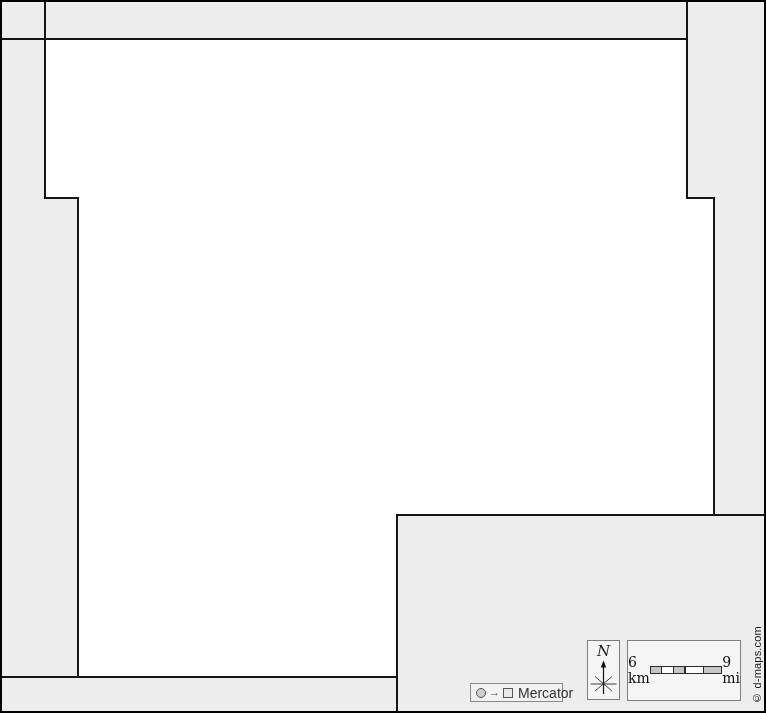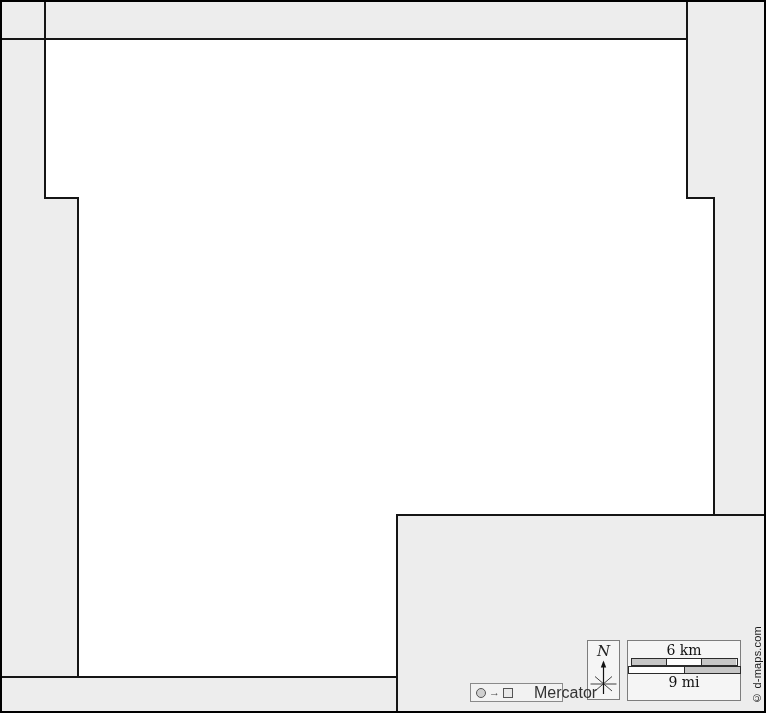--- a/index.html
+++ b/index.html
@@ -22,22 +22,22 @@
   .north-n {
     font-family:"DejaVu Serif", serif; font-style:italic;
     font-size:15px; color:#222; line-height:1.1; margin-top:2px;
   }
   .compass-svg { width:31px; height:38px; display:block; }
 
   
   .scale-box {
     position:absolute; left:627px; top:640px; width:114px; height:61px;
     background:#f5f5f5; border:1px solid #7d7d7d; box-sizing:border-box;
-    display:flex; flex-direction:column; align-items:center;
-    justify-content:flex-start; padding:1px 0 2px;
+    display:flex; flex-direction:row; align-items:center;
+    justify-content:space-between; padding:1px 0 2px;
   }
   .scale-label {
     font-family:"DejaVu Serif", serif; font-size:14px; color:#111; line-height:1.15;
   }
   .bar { box-sizing:border-box; height:8px; border:1px solid #2b2b2b; display:flex; }
   .bar-km { width:107px; }
   .bar-mi { width:113px; }
   .seg { flex:1; }
   .seg + .seg { border-left:1px solid #2b2b2b; }
   .seg-gray  { background:#c6c6c6; }
@@ -51,21 +51,21 @@
   }
   .proj-circle {
     width:10px; height:10px; border:1px solid #555; border-radius:50%;
     background:#cfcfcf; box-sizing:border-box; flex:0 0 auto;
   }
   .proj-arrow { font-size:11px; color:#444; line-height:1; }
   .proj-square {
     width:10px; height:10px; border:1px solid #555;
     background:#e9e9e9; box-sizing:border-box; flex:0 0 auto;
   }
-  .proj-label { font-size:16px; color:#333; margin-left:18px; white-space:nowrap; }
+  .proj-label { font-size:14px; color:#333; margin-left:2px; white-space:nowrap; }
 
   
   .copyright {
     position:absolute; right:3px; bottom:9px;
     writing-mode:vertical-rl; transform:rotate(180deg);
     font-size:11px; color:#1c1c1c; letter-spacing:0.2px; white-space:nowrap;
   }
 </style>
 </head>
 <body>

